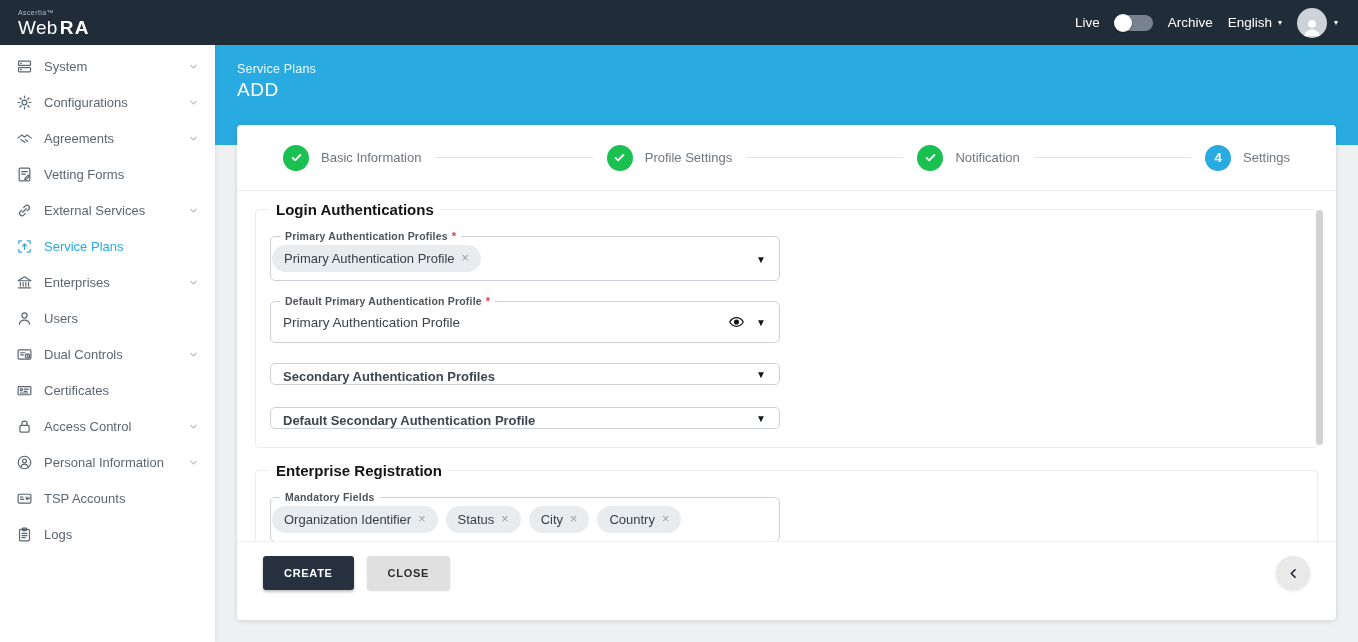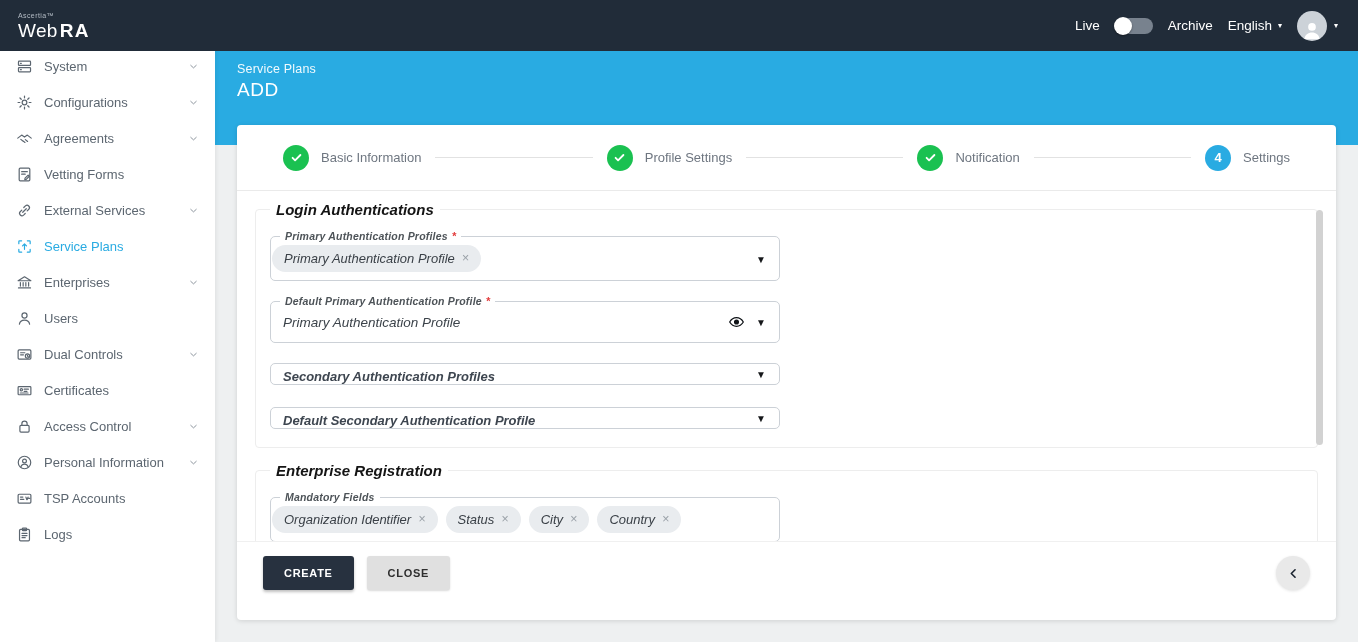--- a/index.html
+++ b/index.html
@@ -1,20 +1,20 @@
 <!DOCTYPE html>
 <html><head>
 <meta charset="utf-8">
 <style>
   * { box-sizing: border-box; margin: 0; padding: 0; }
   html, body { width: 1358px; height: 642px; overflow: hidden; }
   body { font-family: "Liberation Sans", sans-serif; background: #eef0f1; position: relative; }
 
   
-  .topbar { position: absolute; top: 0; left: 0; right: 0; height: 51px; background: #212c39;
+  .topbar { position: absolute; top: 0; left: 0; right: 0; height: 45px; background: #212c39;
             display: flex; align-items: center; padding: 0 20px 0 18px; z-index: 10; }
   .logo { display: flex; flex-direction: column; line-height: 1; }
   .brand-small { font-size: 7px; color: #b4bcc5; letter-spacing: .4px; margin-bottom: 2px; }
   .brand { font-size: 19px; color: #fff; letter-spacing: .3px; }
   .brand .p1 { font-weight: 400; }
   .brand .p2 { font-weight: 600; letter-spacing: 1.5px; margin-left: 2px; }
   .top-right { margin-left: auto; display: flex; align-items: center; gap: 15px; color: #fff; font-size: 13.5px; }
   .toggle { width: 38px; height: 16px; border-radius: 8px; background: #78828e; position: relative; cursor: pointer; }
   .toggle .knob { position: absolute; left: -1px; top: -1px; width: 18px; height: 18px; border-radius: 50%;
                   background: #fff; box-shadow: 0 1px 2px rgba(0,0,0,.4); }
@@ -51,21 +51,21 @@
   .stepper { height: 66px; display: flex; align-items: center; padding: 0 46px; border-bottom: 1px solid #eaeaea; }
   .step { display: flex; align-items: center; gap: 12px; flex: none; }
   .scircle { width: 26px; height: 26px; border-radius: 50%; display: flex; align-items: center; justify-content: center; }
   .scircle.done { background: #1ac151; }
   .scircle.current { background: #29abe2; color: #fff; font-size: 13px; font-weight: 700; }
   .slabel { font-size: 13px; color: #6e7680; }
   .connector { flex: 1; height: 1px; background: #e2e2e2; margin: 0 14px; }
 
   
   .content { position: absolute; top: 58px; left: 0; right: 0; bottom: 63px; overflow: hidden; padding: 10px 18px 0; }
-  fieldset.section { border: 1px solid #ededed; border-radius: 4px; margin: 8px 0 14px; padding: 2px 14px 16px; font-style: italic; }
+  fieldset.section { border: 1px solid #ededed; border-radius: 4px; margin: 8px 0 14px; padding: 2px 14px 16px; }
   fieldset.section legend { font-size: 15px; font-weight: 700; color: #141414; padding: 0 6px; margin-left: 0; }
 
   .field { position: relative; width: 510px; border: 1px solid #ccd1d7; border-radius: 5px; background: #fff; }
   .flabel { position: absolute; top: -7px; left: 9px; background: #fff; padding: 0 5px; display: flex; gap: 4px;
             font-size: 10.5px; font-weight: 700; color: #4d5358; letter-spacing: .2px; line-height: 1.2; }
   .req { color: #e23b3b; font-size: 11px; }
   .caret { position: absolute; right: 13px; top: 50%; transform: translateY(-50%); font-size: 10px; color: #15171a; cursor: pointer; }
   .field.multi { min-height: 44px; display: flex; align-items: center; padding: 8px 34px 8px 1px; margin-top: 16px; }
   .chips { display: flex; gap: 8px; flex-wrap: wrap; }
   .chip { display: inline-flex; align-items: center; height: 27px; background: #e9ecef; border-radius: 14px;

